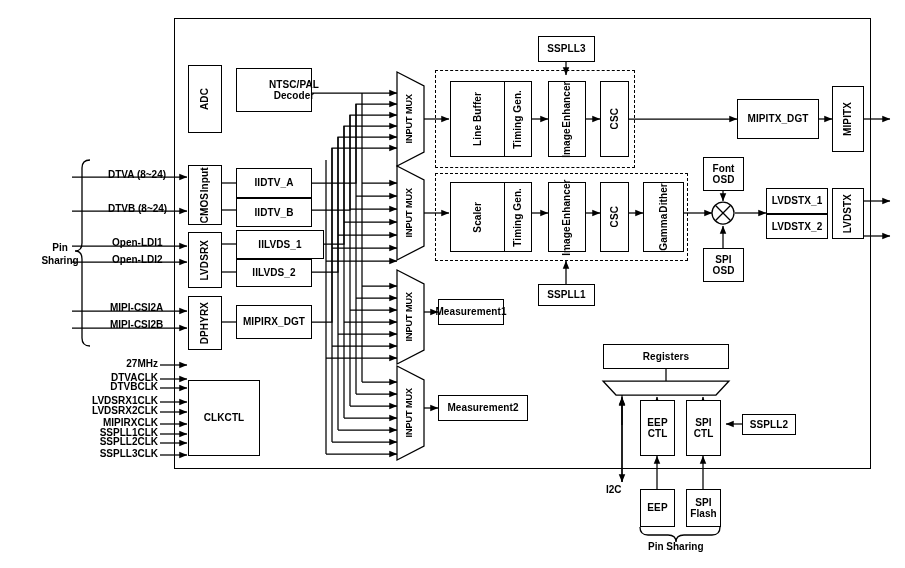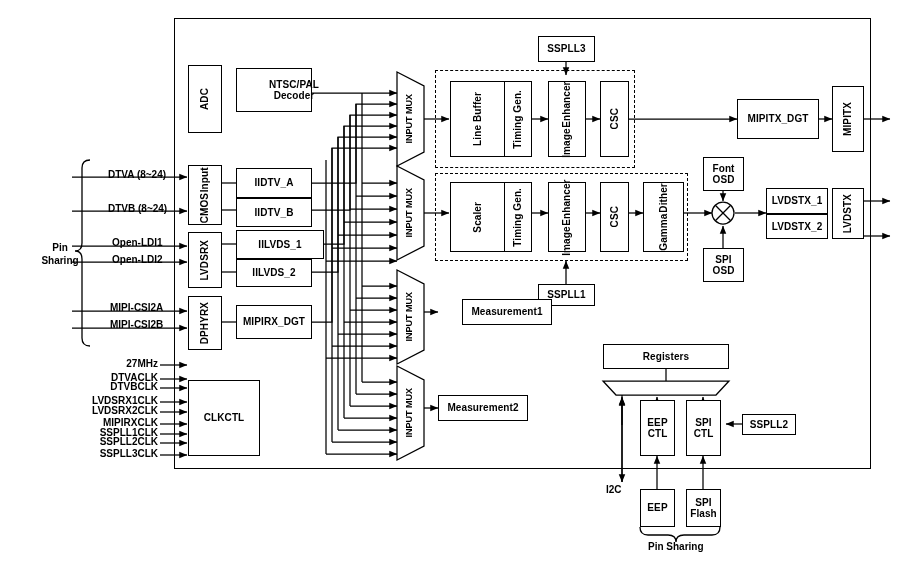--- a/index.html
+++ b/index.html
@@ -358,21 +358,21 @@
     <span class="vert" style="display:flex;flex-direction:row;gap:1px;">
       <span>Gamma</span>
       <span>Dither</span>
     </span>
   </div>
 
   <div class="blk thin" style="left:538px;top:284px;width:57px;height:22px;">
     <span>SSPLL1</span>
   </div>
 
-  <div class="blk" style="left:462px;top:299px;width:90px;height:26px;">
+  <div class="blk" style="left:438px;top:299px;width:66px;height:26px;">
     <span>Measurement1</span>
   </div>
   <div class="blk" style="left:438px;top:395px;width:90px;height:26px;">
     <span>Measurement2</span>
   </div>
 
   <div class="blk" style="left:737px;top:99px;width:82px;height:40px;">
     <span>MIPITX_DGT</span>
   </div>
 

